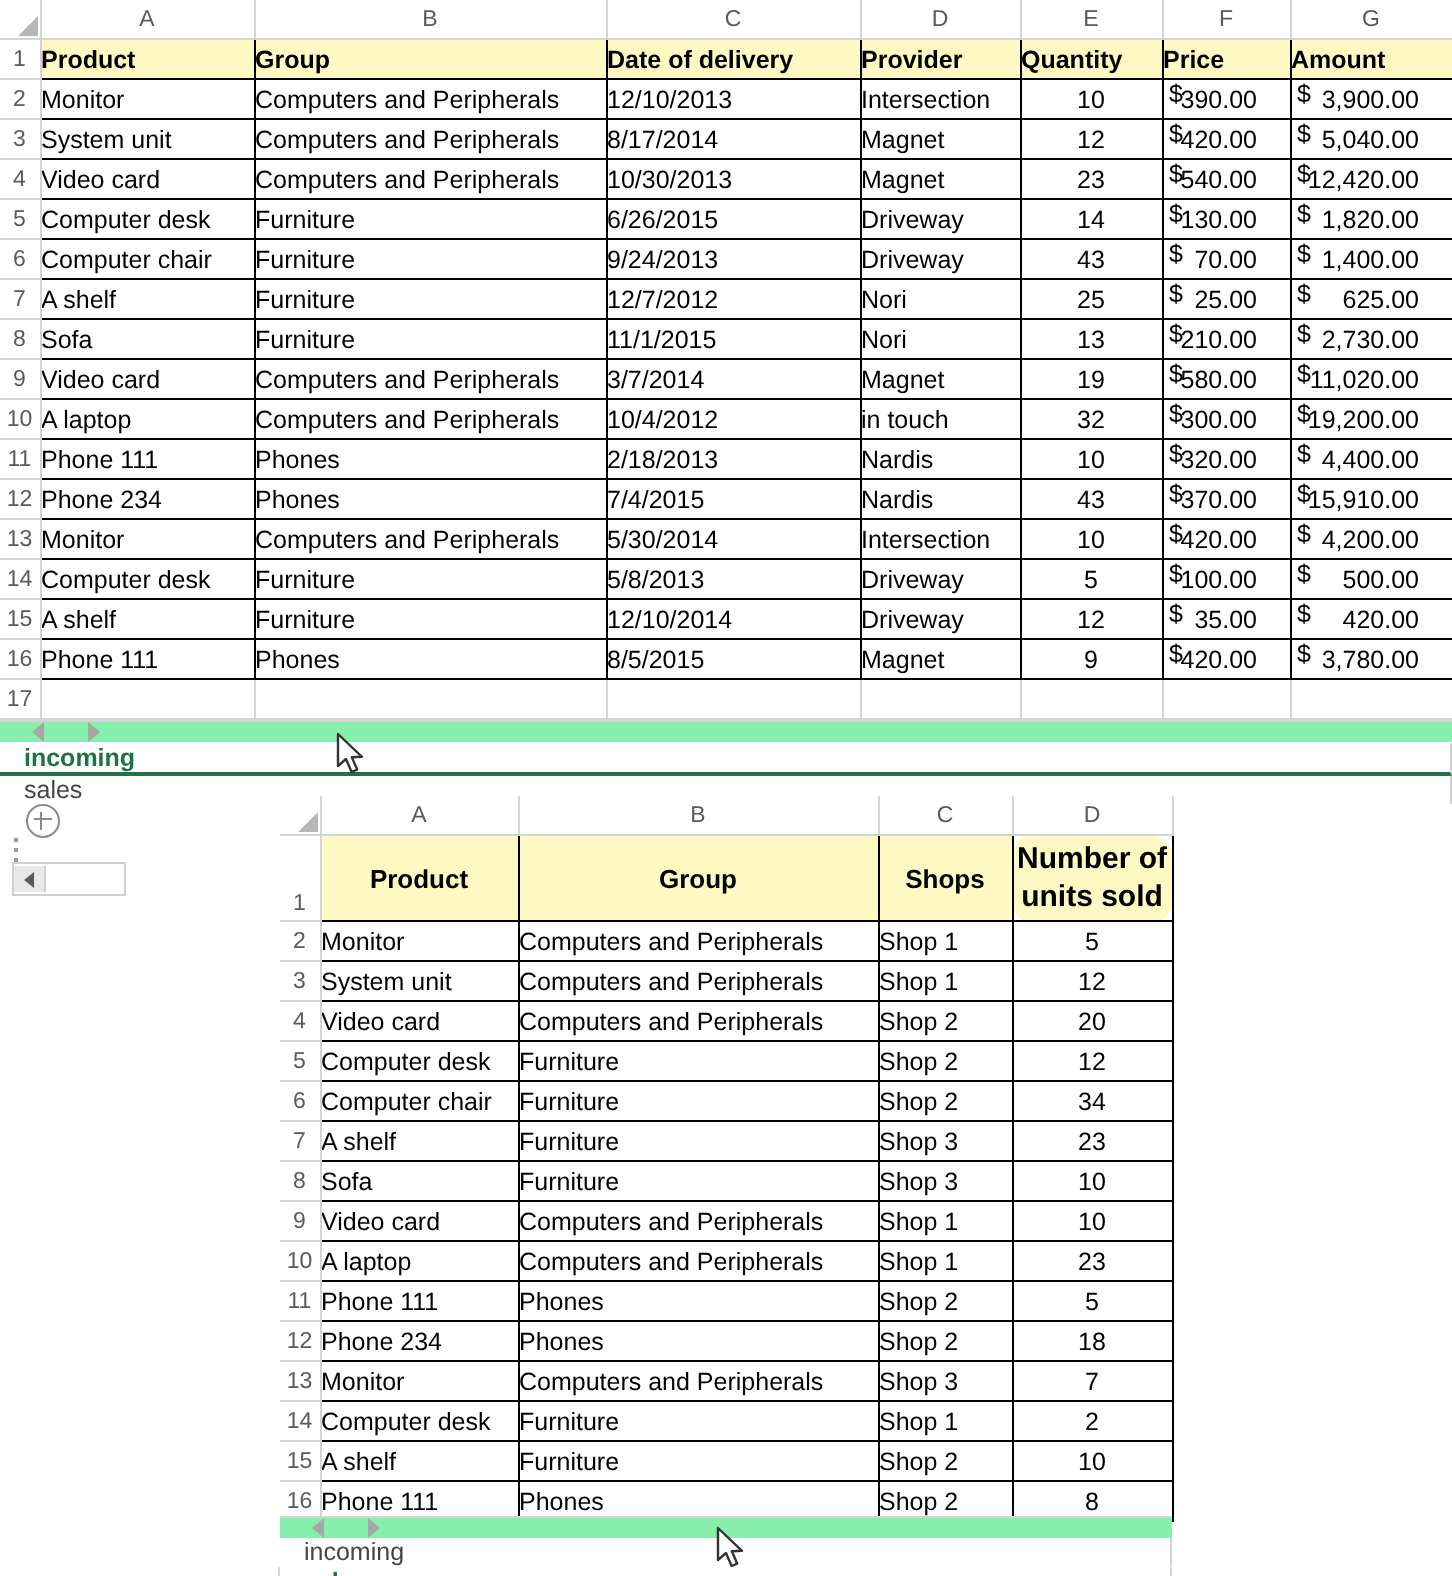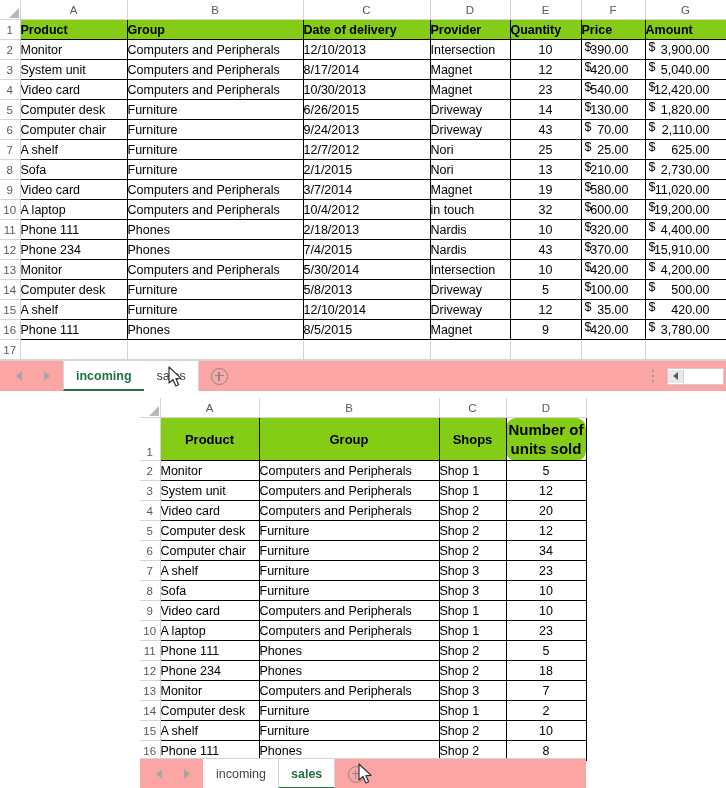--- a/index.html
+++ b/index.html
@@ -69,21 +69,21 @@
   .cell {
     border: 1px solid #000000;
     height: 19px;
     vertical-align: middle;
     padding: 0 2px 0 3px;
     white-space: nowrap;
     overflow: hidden;
     font-size: 12.5px;
   }
   .hdr {
-    background: #84cc16;
+    background: #fef9c3;
     font-weight: bold;
   }
   .r { padding-right: 4px; }
   .c { text-align: center; }
   .l { text-align: left; }
 
   
   .money { position: relative; padding: 0; }
   .money .sym { position: absolute; left: 3px; top: 0; }
   .money .num { display: block; text-align: right; padding-right: 16px; }
@@ -93,24 +93,25 @@
     height: 19px;
     border-right: 1px solid #d4d4d4;
     border-bottom: 1px solid #d4d4d4;
     background: #ffffff;
   }
 
   
   .tabbar {
     position: absolute;
     height: 30px;
-    background: #fca5a5;
+    background: #86efac;
     border-top: 1px solid #d4d4d4;
     display: flex;
     align-items: stretch;
+    flex-direction: column;
   }
   .navarrows {
     display: flex;
     align-items: center;
     gap: 22px;
     padding: 0 14px 0 16px;
   }
   .arrow {
     width: 0; height: 0;
     border-top: 5px solid transparent;
@@ -303,21 +304,21 @@
           <td class="cell l">Furniture</td>
           <td class="cell r">9/24/2013</td>
           <td class="cell l">Driveway</td>
           <td class="cell c">43</td>
           <td class="cell money">
             <span class="sym">$</span>
             <span class="num">70.00</span>
           </td>
           <td class="cell money">
             <span class="sym">$</span>
-            <span class="num">2,110.00</span>
+            <span class="num">1,400.00</span>
           </td>
         </tr>
         <tr>
           <td class="rowhead">7</td>
           <td class="cell l">A shelf</td>
           <td class="cell l">Furniture</td>
           <td class="cell r">12/7/2012</td>
           <td class="cell l">Nori</td>
           <td class="cell c">25</td>
           <td class="cell money">
@@ -326,21 +327,21 @@
           </td>
           <td class="cell money">
             <span class="sym">$</span>
             <span class="num">625.00</span>
           </td>
         </tr>
         <tr>
           <td class="rowhead">8</td>
           <td class="cell l">Sofa</td>
           <td class="cell l">Furniture</td>
-          <td class="cell r">2/1/2015</td>
+          <td class="cell r">11/1/2015</td>
           <td class="cell l">Nori</td>
           <td class="cell c">13</td>
           <td class="cell money">
             <span class="sym">$</span>
             <span class="num">210.00</span>
           </td>
           <td class="cell money">
             <span class="sym">$</span>
             <span class="num">2,730.00</span>
           </td>
@@ -363,21 +364,21 @@
         </tr>
         <tr>
           <td class="rowhead">10</td>
           <td class="cell l">A laptop</td>
           <td class="cell l">Computers and Peripherals</td>
           <td class="cell r">10/4/2012</td>
           <td class="cell l">in touch</td>
           <td class="cell c">32</td>
           <td class="cell money">
             <span class="sym">$</span>
-            <span class="num">600.00</span>
+            <span class="num">300.00</span>
           </td>
           <td class="cell money">
             <span class="sym">$</span>
             <span class="num">19,200.00</span>
           </td>
         </tr>
         <tr>
           <td class="rowhead">11</td>
           <td class="cell l">Phone 111</td>
           <td class="cell l">Phones</td>

